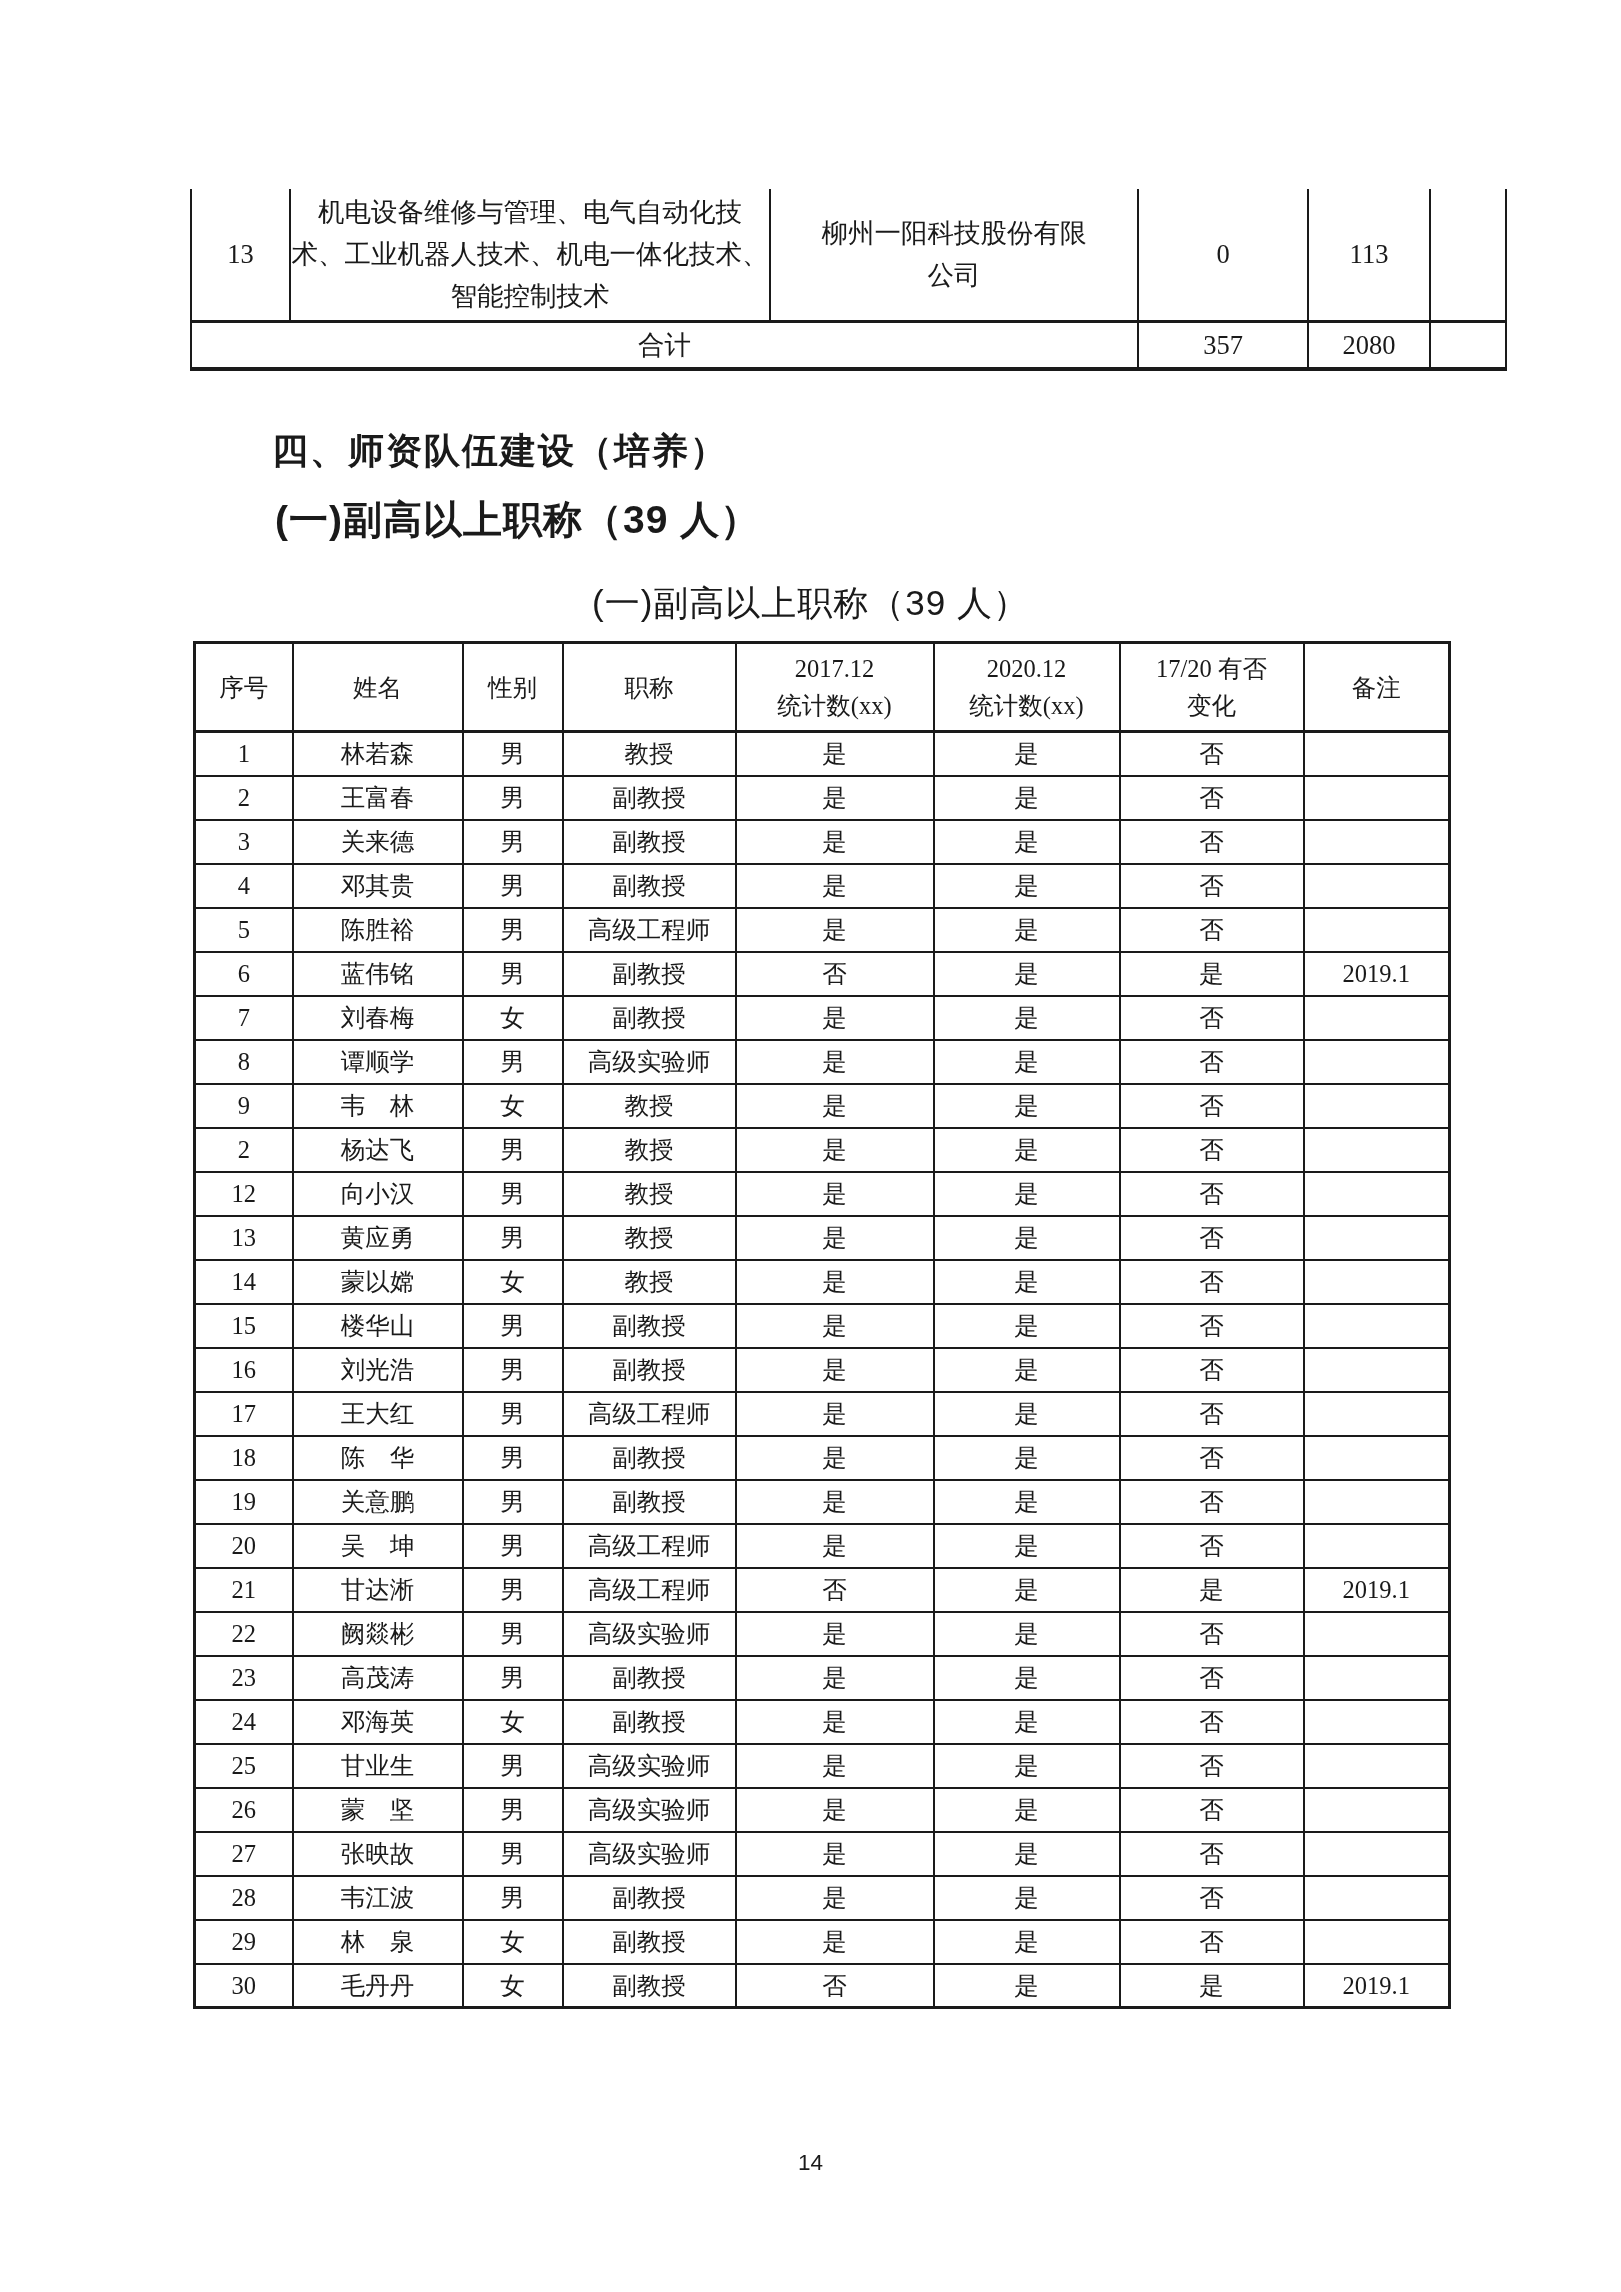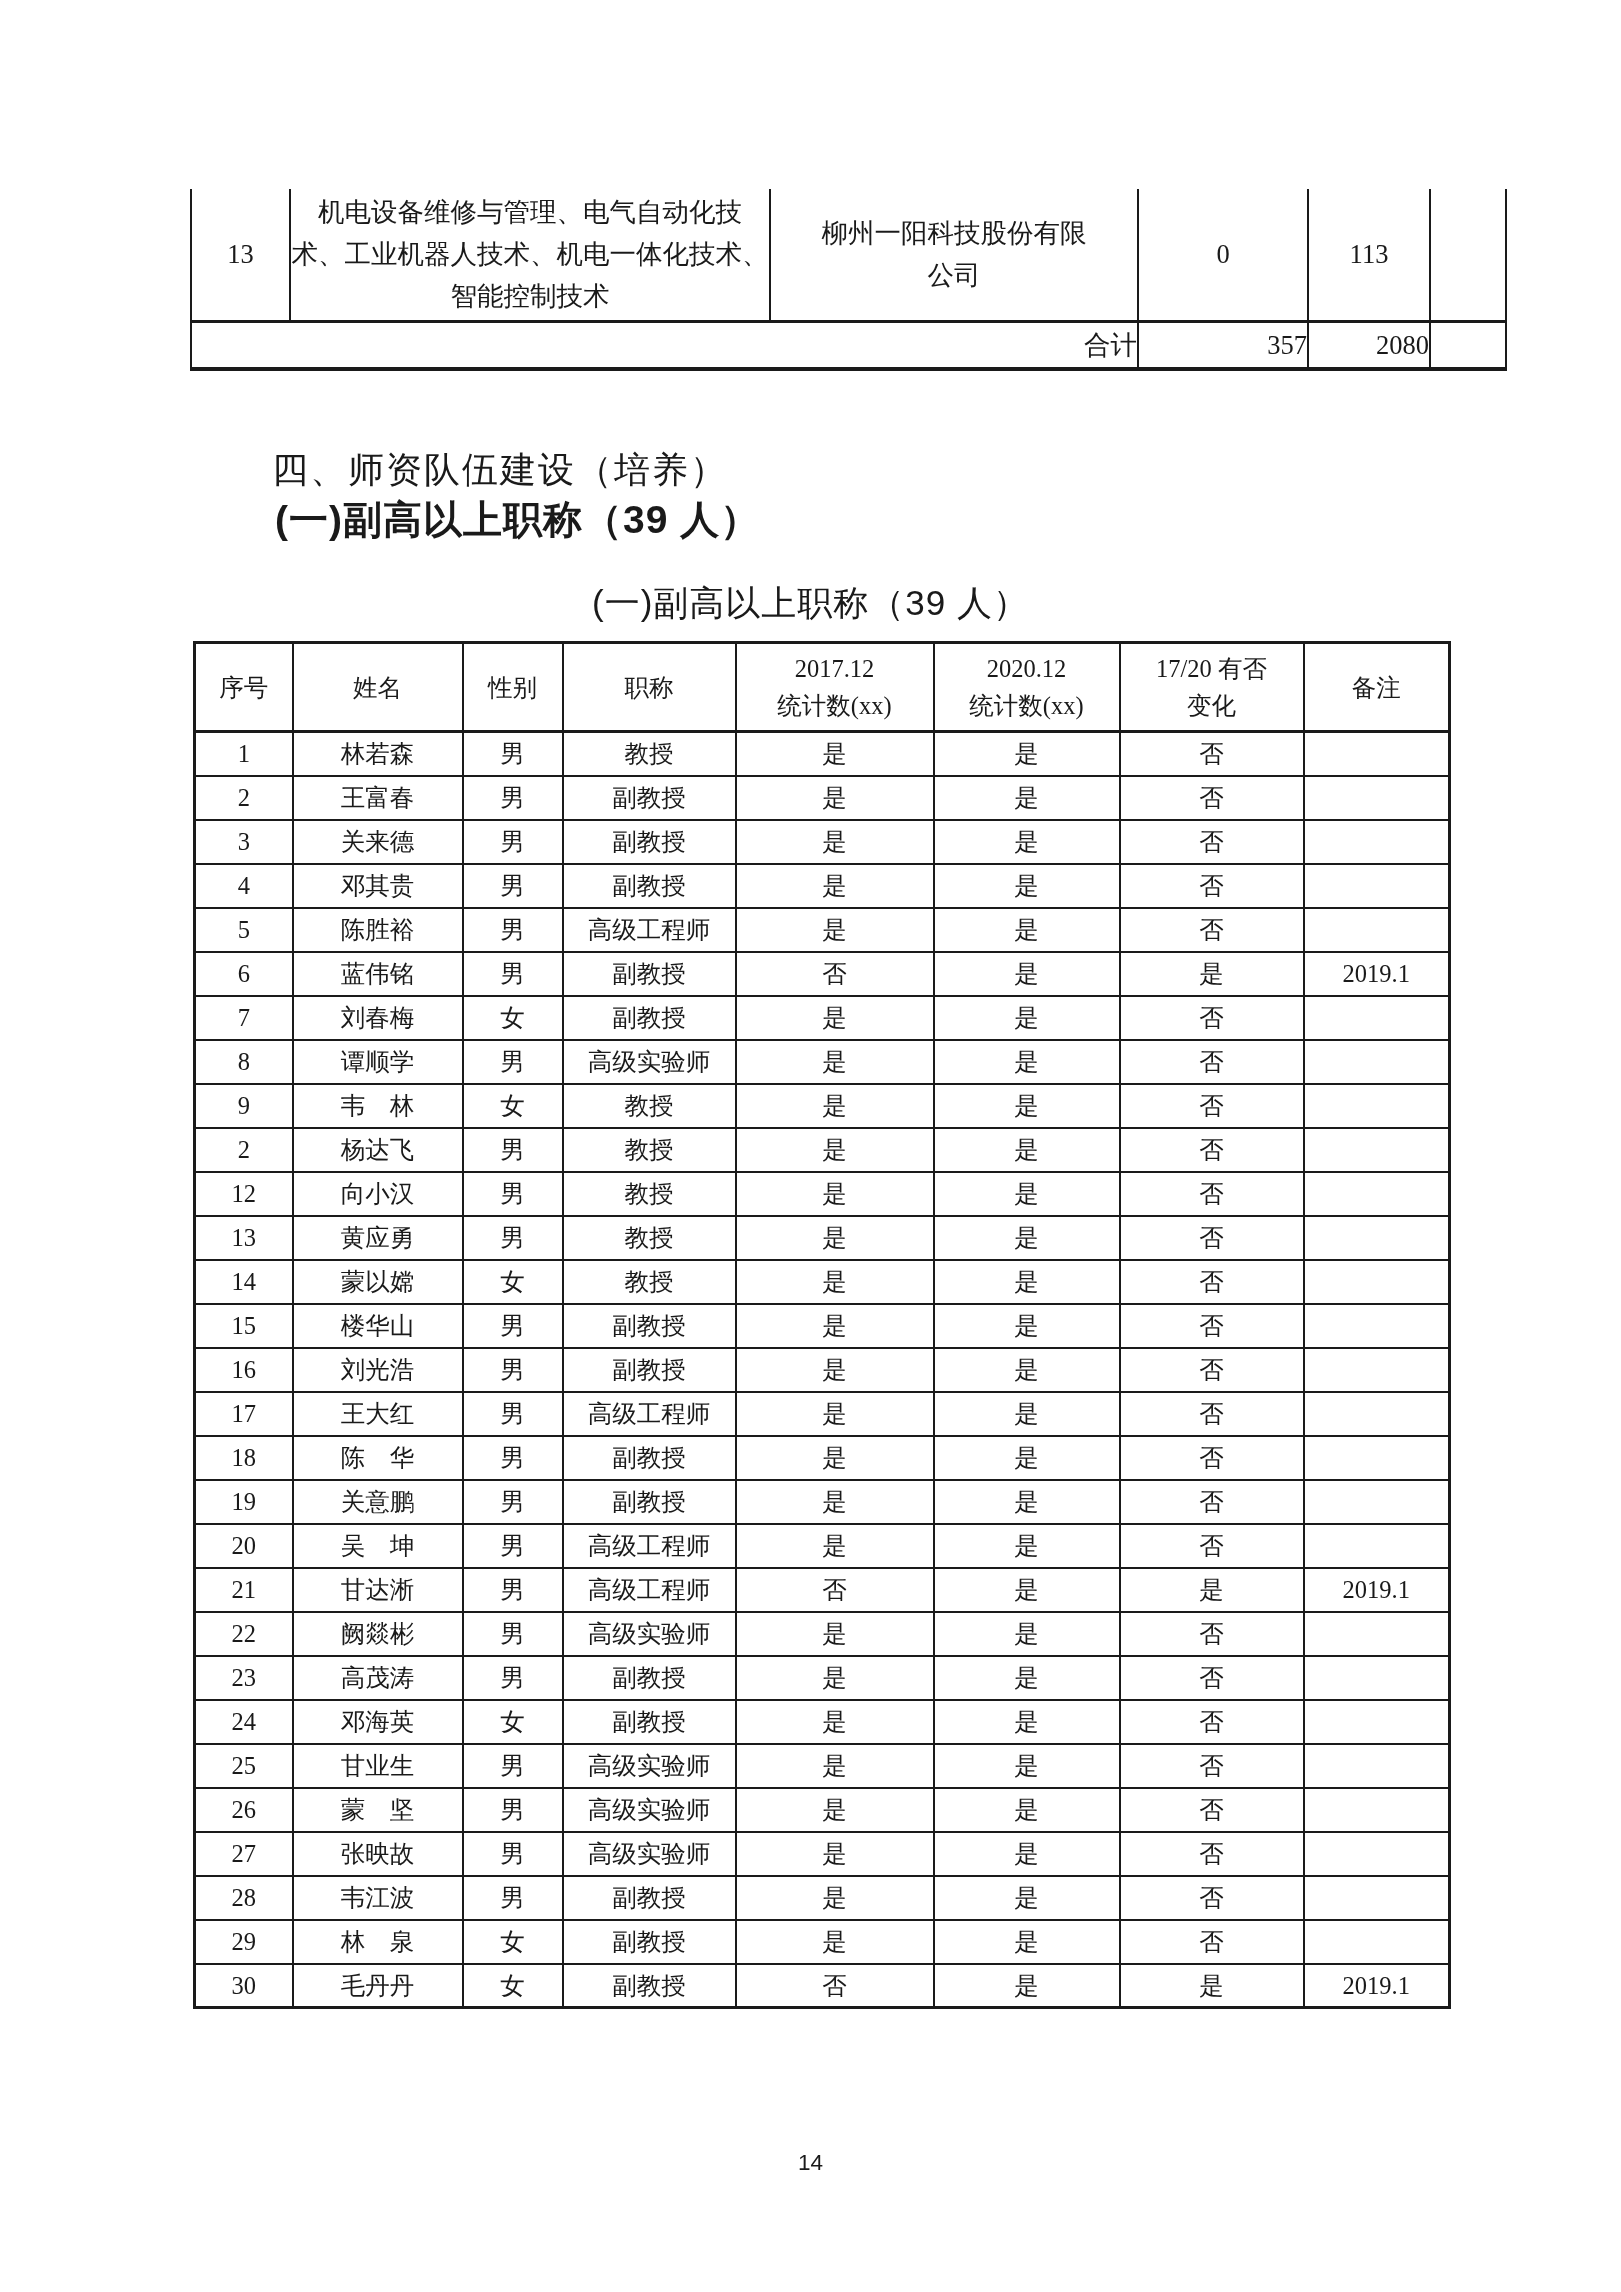--- a/index.html
+++ b/index.html
@@ -20,28 +20,28 @@
   .cont-table-wrap { position: absolute; left: 190px; top: 189px; }
   .cont-table { width: 1314px; border: 2.9px solid #1a1a1a; border-top: none; }
   .cont-table td {
     border: 2px solid #1a1a1a;
     font-size: 26.5px;
     line-height: 42px;
   }
   .cont-table tr.cont-main { height: 132px; }
   .cont-table tr.cont-main td { border-top: none; border-bottom: 3.9px solid #1a1a1a; }
   .cont-table tr.cont-total { height: 48px; }
-  .cont-table tr.cont-total td { border-bottom: 4.9px solid #1a1a1a; text-align: right; }
+  .cont-table tr.cont-total td { border-bottom: 4.9px solid #1a1a1a; }
   .prewrap { white-space: pre-line; }
 
   
   .h-section {
     position: absolute; left: 272px; top: 427px;
     font-family: "Liberation Sans", "DejaVu Sans", sans-serif;
-    font-weight: 400; font-size: 36px; letter-spacing: 2px; margin-top: 19px;
+    font-weight: 700; font-size: 36px; letter-spacing: 2px;
   }
   .h-subsection {
     position: absolute; left: 275px; top: 493px;
     font-family: "Liberation Sans", "DejaVu Sans", sans-serif;
     font-weight: 900; font-size: 39px; letter-spacing: 1px;
   }
   .h-caption {
     position: absolute; left: 0; top: 580px; width: 100%;
     text-align: center;
     font-family: "Liberation Sans", "DejaVu Sans", sans-serif;

